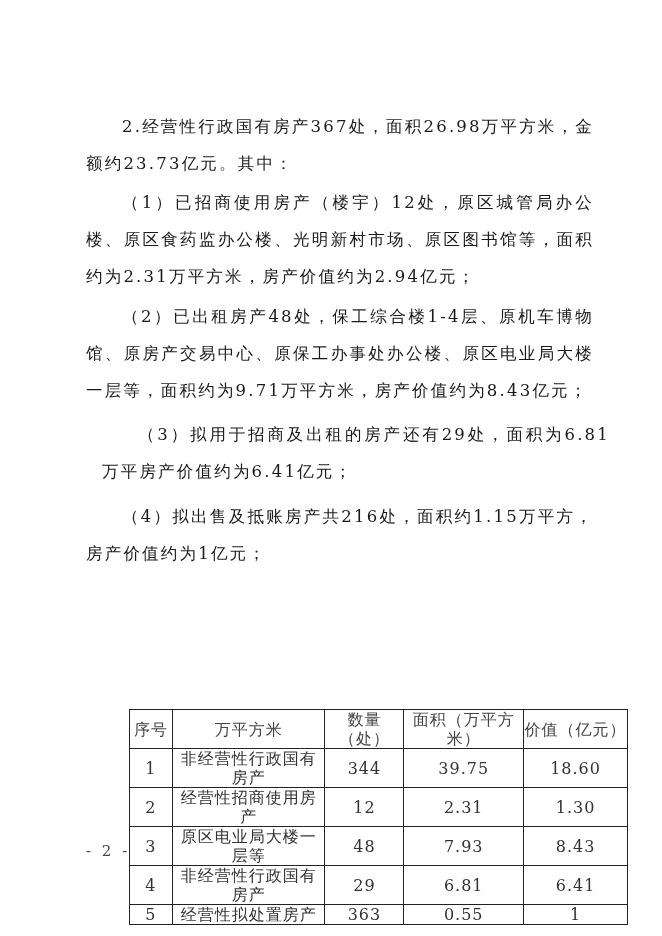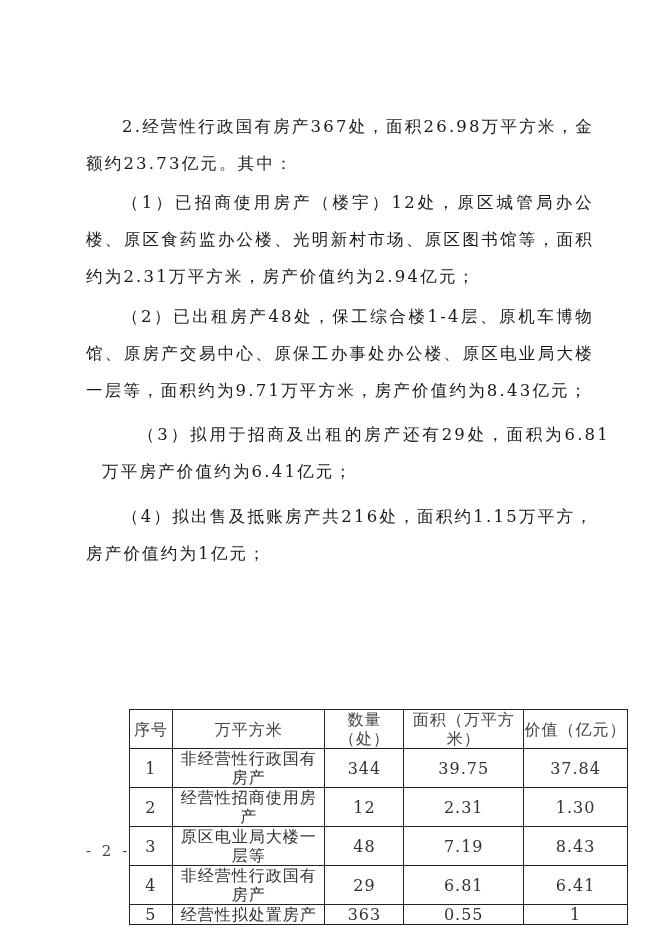--- a/index.html
+++ b/index.html
@@ -42,34 +42,34 @@
         <th>面积（万平方米）</th>
         <th>价值（亿元）</th>
       </tr>
     </thead>
     <tbody>
       <tr>
         <td>1</td>
         <td>非经营性行政国有房产</td>
         <td>344</td>
         <td>39.75</td>
-        <td>37.84</td>
+        <td>18.60</td>
       </tr>
       <tr>
         <td>2</td>
         <td>经营性招商使用房产</td>
         <td>12</td>
         <td>2.31</td>
         <td>1.30</td>
       </tr>
       <tr>
         <td>3</td>
         <td>原区电业局大楼一层等</td>
         <td>48</td>
-        <td>7.19</td>
+        <td>7.93</td>
         <td>8.43</td>
       </tr>
       <tr>
         <td>4</td>
         <td>非经营性行政国有房产</td>
         <td>29</td>
         <td>6.81</td>
         <td>6.41</td>
       </tr>
       <tr>

